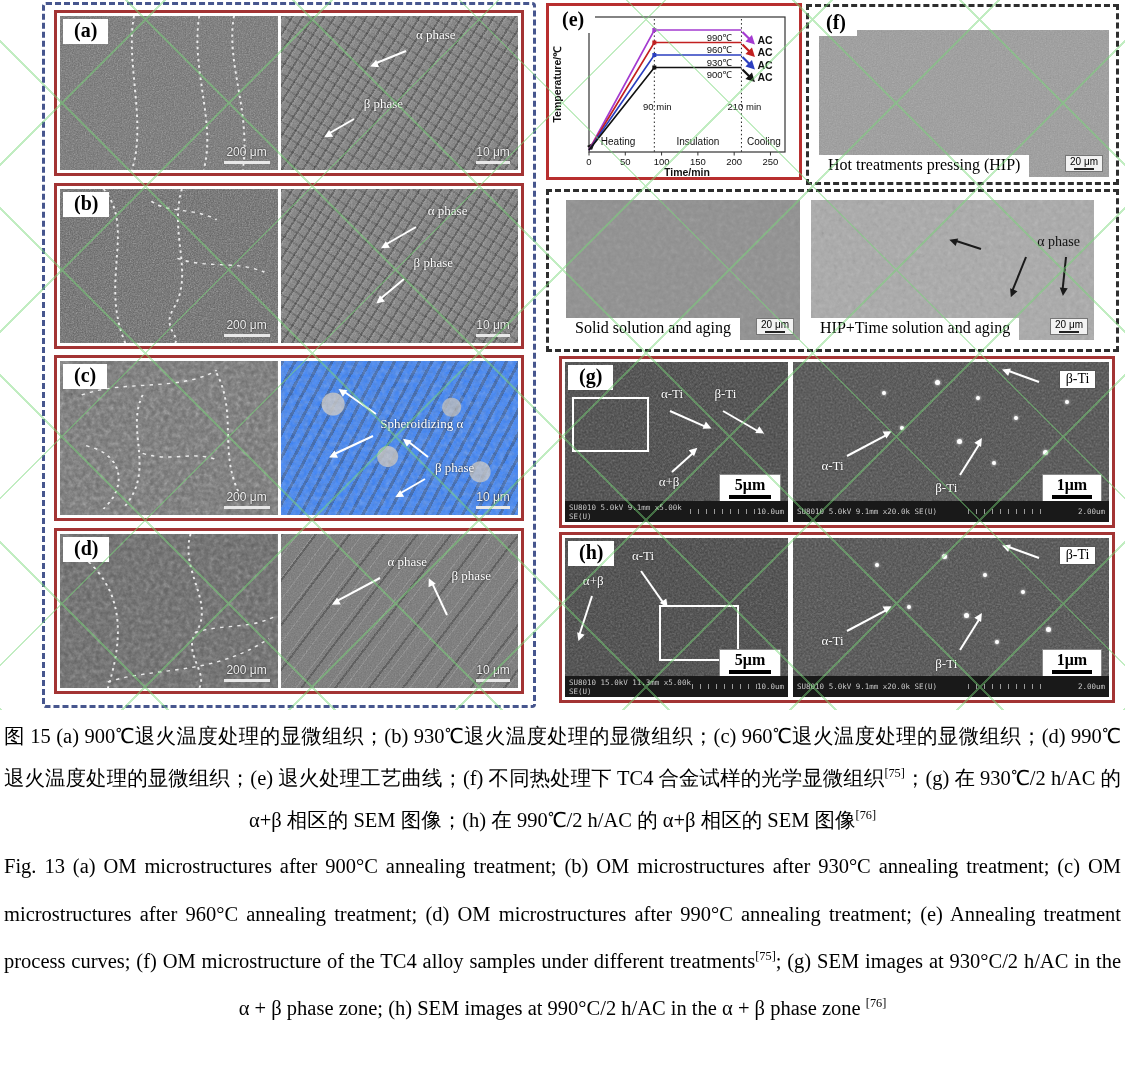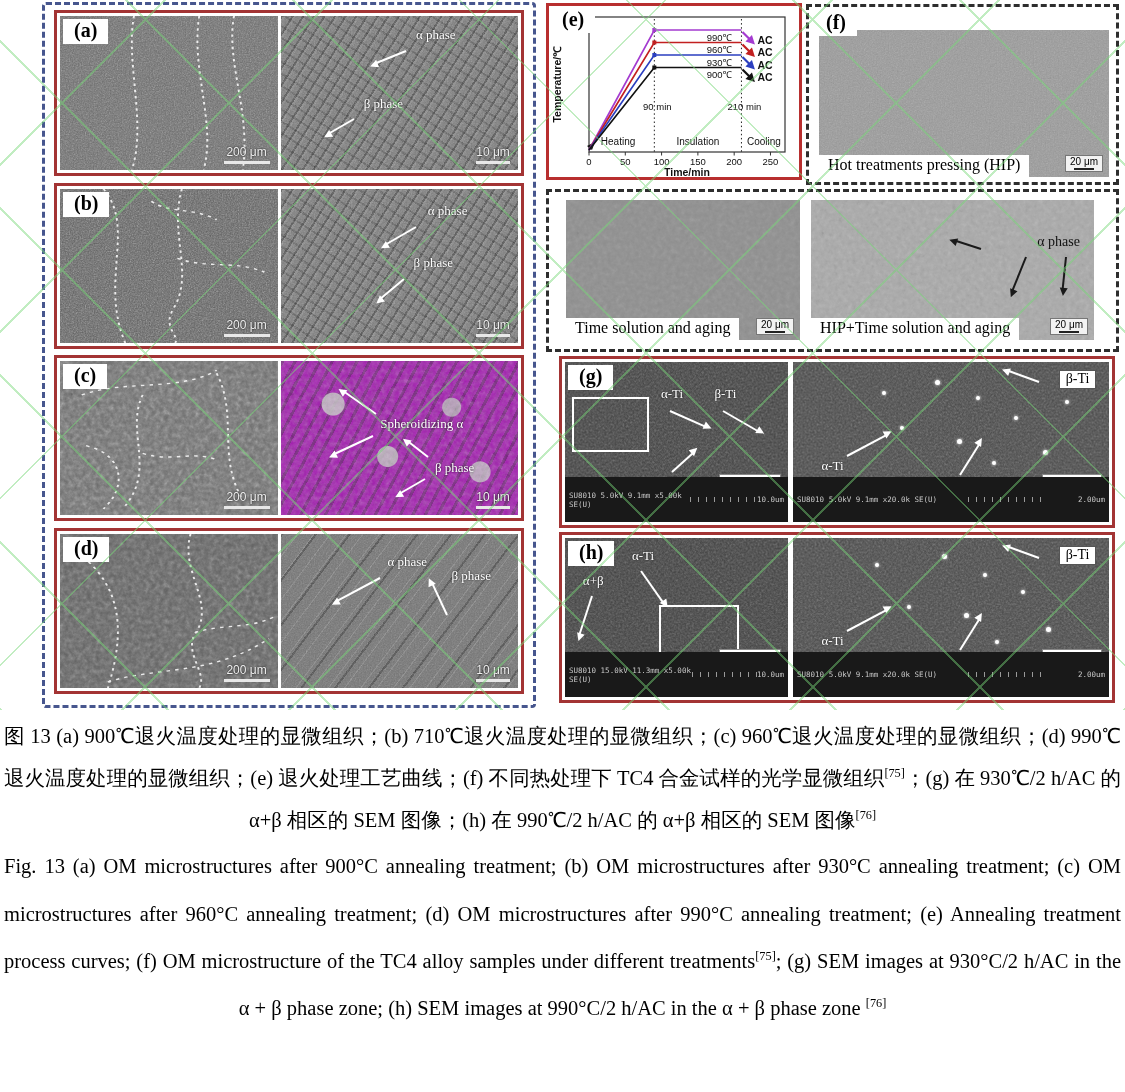--- a/index.html
+++ b/index.html
@@ -16,21 +16,21 @@
   
   .micro{position:relative;overflow:hidden;height:100%;}
   .micro .nz{position:absolute;inset:0;width:100%;height:100%;}
   .gb{position:absolute;inset:0;width:100%;height:100%;}
   .tex-om{background:#6c6c6c;}
   .tex-om2{background:#606060;}
   .tex-lath{background:#7d7d7d;}
   .tex-lath::before{content:"";position:absolute;inset:0;
     background:repeating-linear-gradient(122deg, rgba(25,25,25,.38) 0 2px, rgba(210,210,210,.14) 2px 4px, transparent 4px 9px),
                repeating-linear-gradient(33deg, rgba(35,35,35,.28) 0 2px, transparent 2px 10px);}
-  .tex-blob{background:#a21caf;}
+  .tex-blob{background:#3b82f6;}
   .tex-blob::before{content:"";position:absolute;inset:0;
     background:radial-gradient(circle at 22% 28%, rgba(200,200,200,.85) 0 11px, transparent 12px),
                radial-gradient(circle at 45% 62%, rgba(195,195,195,.85) 0 10px, transparent 11px),
                radial-gradient(circle at 72% 30%, rgba(190,190,190,.8) 0 9px, transparent 10px),
                radial-gradient(circle at 84% 72%, rgba(200,200,200,.8) 0 10px, transparent 11px),
                repeating-linear-gradient(118deg, rgba(40,40,40,.35) 0 3px, transparent 3px 11px);}
   .tex-streak{background:#747474;}
   .tex-streak::before{content:"";position:absolute;inset:0;
     background:repeating-linear-gradient(127deg, rgba(255,255,255,.14) 0 1px, transparent 1px 13px),
                repeating-linear-gradient(127deg, rgba(0,0,0,.3) 0 2px, transparent 2px 27px);}
@@ -53,21 +53,21 @@
   
   .sc{position:absolute;right:8px;bottom:6px;color:#f0f0f0;font:12px "Liberation Sans",sans-serif;text-align:center;z-index:6;text-shadow:0 0 2px #000;}
   .sc .bar{display:block;height:3px;background:#e8e8e8;margin:2px auto 0;}
   .sc20{position:absolute;right:6px;bottom:5px;background:#f2f2f2;border:1px solid #777;color:#000;font:10px "Liberation Sans",sans-serif;padding:0 4px 1px;z-index:6;text-align:center;}
   .sc20 .bar{display:block;height:2px;background:#222;margin:1px auto 0;}
   .scbox{position:absolute;right:7px;bottom:19px;background:#fff;border:1px solid #888;color:#000;
     font:bold 16px "Liberation Serif",serif;padding:1px 9px 3px;z-index:6;text-align:center;}
   .scbox .bar{display:block;height:4px;background:#000;margin:1px auto 0;}
   
   .sembar{position:absolute;left:0;right:0;bottom:0;height:13px;background:#191919;color:#c9c9c9;
-    display:flex;align-items:center;justify-content:space-between;padding:16px 4px;z-index:6;
+    display:flex;align-items:center;justify-content:space-between;padding:4px 4px;z-index:6;
     font:7.5px "DejaVu Sans Mono",monospace;}
   .sembar .ruler{width:78px;height:5px;align-self:center;
     background:repeating-linear-gradient(90deg,#9a9a9a 0 1px,transparent 1px 8px);}
   
   .fcap{position:absolute;left:0;bottom:0;background:#fff;color:#000;padding:1px 9px 3px;font:16px "Liberation Serif",serif;z-index:6;white-space:nowrap;}
   
   .chart-wrap{position:absolute;inset:0;background:#fff;}
   .chart-wrap svg{position:absolute;left:0;top:0;}
   
   .caps{width:1121px;margin:0 auto;padding-top:6px;}
@@ -278,21 +278,21 @@
       <div class="fcap">Hot treatments pressing (HIP)</div>
       <div class="sc20"><span>20 μm</span><span class="bar" style="width:20px"></span></div>
     </div>
   </div>
 
   <div class="dash-box" style="left:546px;top:189px;width:573px;height:163px;box-sizing:border-box;">
     <div class="micro tex-ssa" style="position:absolute;left:17px;top:8px;width:234px;height:140px;">
       <svg class="nz" style="opacity:.22">
           <rect width="100%" height="100%" filter="url(#nzC)"></rect>
         </svg>
-      <div class="fcap">Time solution and aging</div>
+      <div class="fcap">Solid solution and aging</div>
       <div class="sc20"><span>20 μm</span><span class="bar" style="width:20px"></span></div>
     </div>
     <div class="micro tex-hssa" style="position:absolute;left:262px;top:8px;width:283px;height:140px;">
       <svg class="nz" style="opacity:.3">
           <rect width="100%" height="100%" filter="url(#nzC)"></rect>
         </svg>
       <span class="ann dark" style="right:5%;top:24%;font-size:14px;">α phase</span>
       <span class="arr dark" style="left:60%;top:34%;width:26px;transform:rotate(198deg);"></span>
       <span class="arr dark" style="left:76%;top:40%;width:36px;transform:rotate(112deg);"></span>
       <span class="arr dark" style="left:90%;top:40%;width:32px;transform:rotate(96deg);"></span>
@@ -391,15 +391,15 @@
         <span class="ruler"></span>
         <span>2.00um</span>
       </div>
     </div>
   </div>
 
   <div class="fig-wm"></div>
 </div>
 
 <div class="caps">
-  <p class="cap cn"><span>图 13 (a) 900℃退火温度处理的显微组织；(b) 710℃退火温度处理的显微组织；(c) 960℃退火温度处理的显微组织；(d) 990℃退火温度处理的显微组织；(e) 退火处理工艺曲线；(f) 不同热处理下 TC4 合金试样的光学显微组织</span><sup>[75]</sup><span>；(g) 在 930℃/2 h/AC 的 α+β 相区的 SEM 图像；(h) 在 990℃/2 h/AC 的 α+β 相区的 SEM 图像</span><sup>[76]</sup></p>
+  <p class="cap cn"><span>图 15 (a) 900℃退火温度处理的显微组织；(b) 930℃退火温度处理的显微组织；(c) 960℃退火温度处理的显微组织；(d) 990℃退火温度处理的显微组织；(e) 退火处理工艺曲线；(f) 不同热处理下 TC4 合金试样的光学显微组织</span><sup>[75]</sup><span>；(g) 在 930℃/2 h/AC 的 α+β 相区的 SEM 图像；(h) 在 990℃/2 h/AC 的 α+β 相区的 SEM 图像</span><sup>[76]</sup></p>
   <p class="cap en"><span>Fig. 13 (a) OM microstructures after 900°C annealing treatment; (b) OM microstructures after 930°C annealing treatment; (c) OM microstructures after 960°C annealing treatment; (d) OM microstructures after 990°C annealing treatment; (e) Annealing treatment process curves; (f) OM microstructure of the TC4 alloy samples under different treatments</span><sup>[75]</sup><span>; (g) SEM images at 930°C/2 h/AC in the α + β phase zone; (h) SEM images at 990°C/2 h/AC in the α + β phase zone </span><sup>[76]</sup></p>
 </div>
 
 </body></html>

